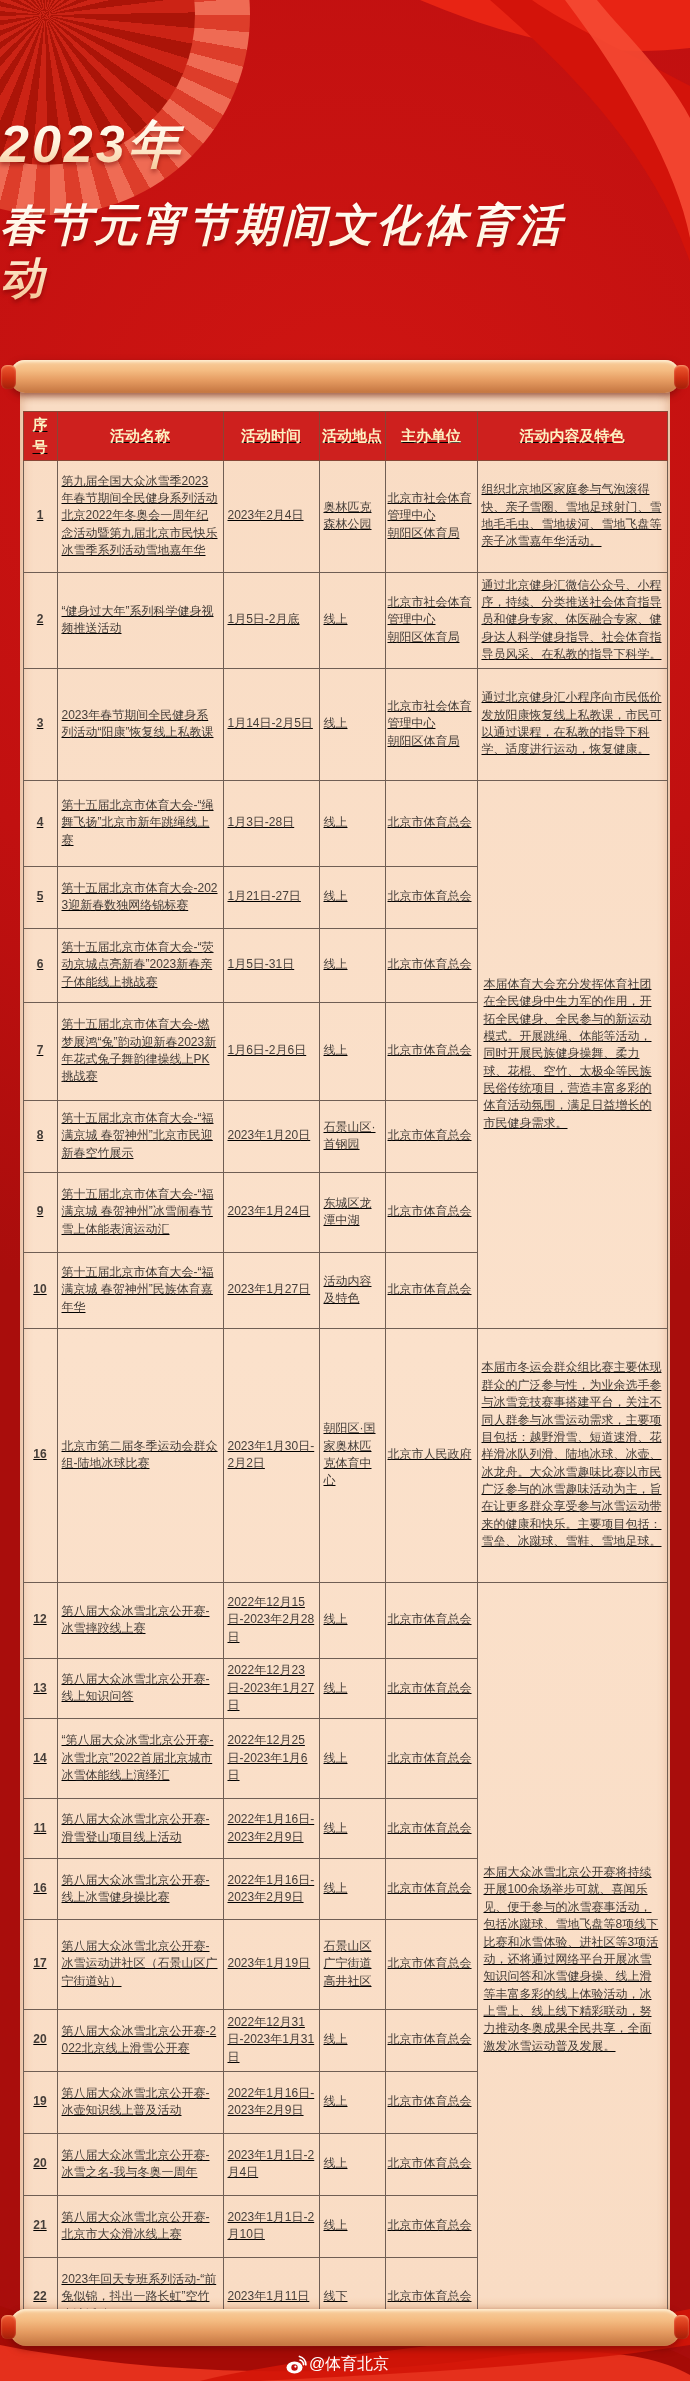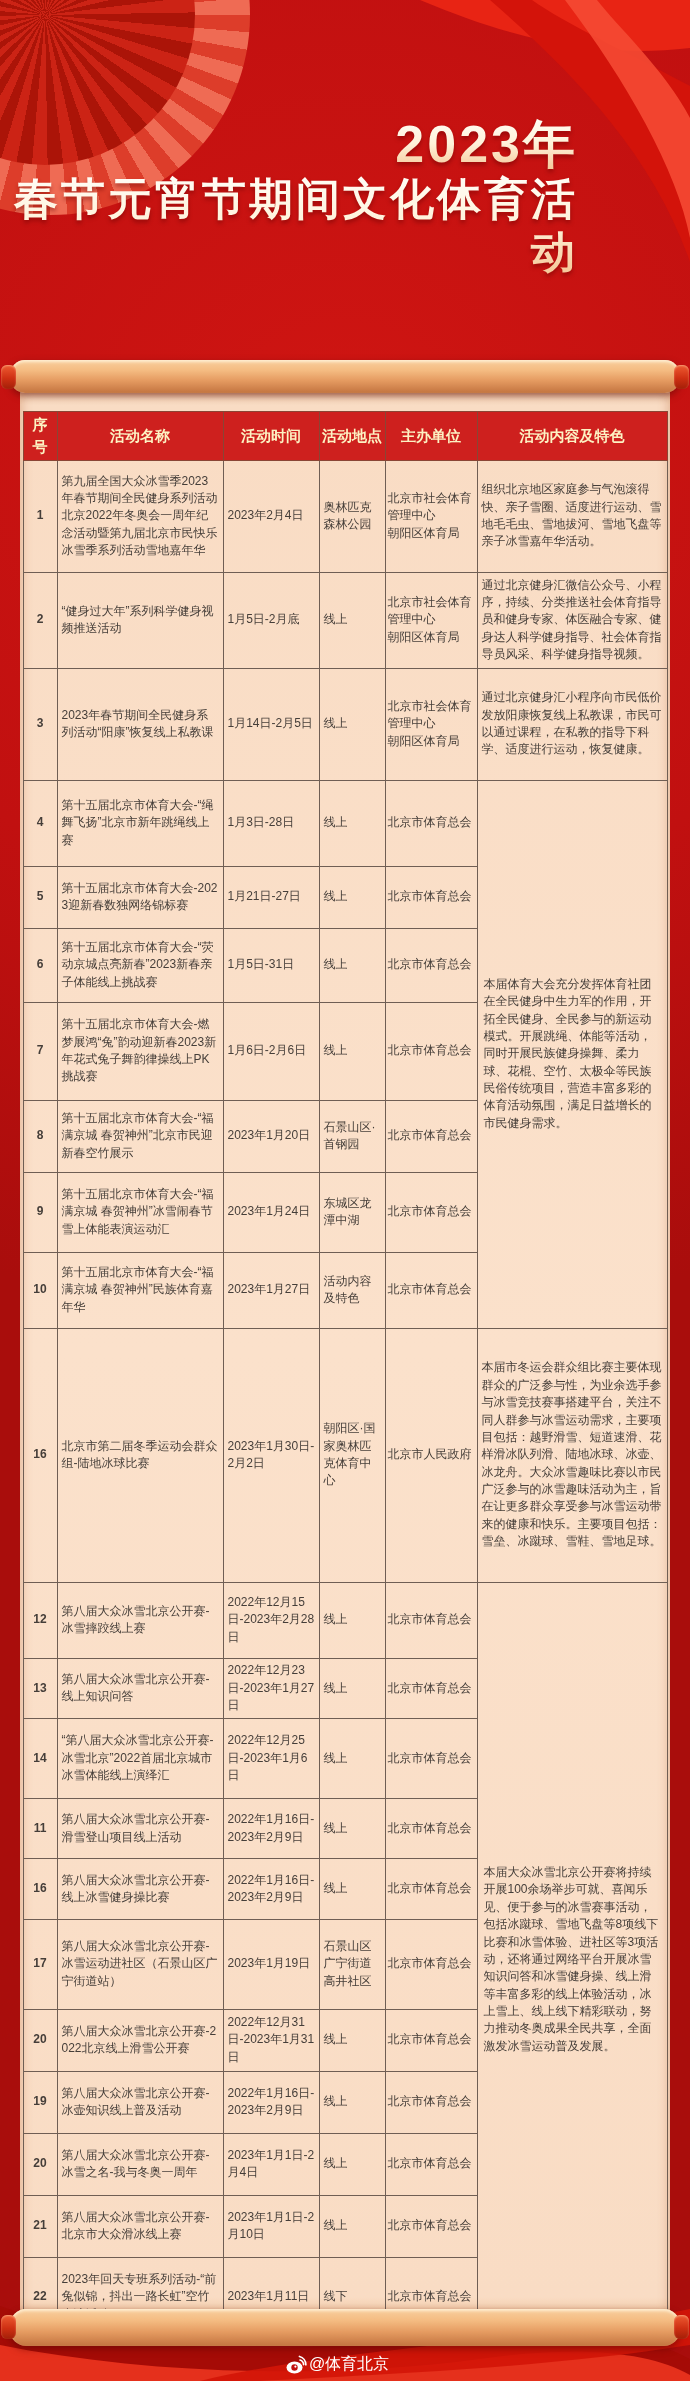--- a/index.html
+++ b/index.html
@@ -9,31 +9,31 @@
     background:radial-gradient(1000px 900px at 50% 18%, #cf1512 0%, #c11010 55%, #a90d0c 100%);
   }
   
   .fan-outer{position:absolute;top:-185px;left:-150px;width:400px;height:400px;border-radius:50%;
     background:repeating-conic-gradient(from 95deg,#ef6b54 0deg 5deg,#dd3d2a 5deg 10deg);}
   .fan-inner{position:absolute;top:-135px;left:-105px;width:300px;height:300px;border-radius:50%;
     background:repeating-conic-gradient(from 95deg,#cc2315 0deg 6deg,#ab1408 6deg 12deg);}
   .silk-tr{position:absolute;top:0;right:0;}
   .silk-bottom{position:absolute;bottom:0;left:0;}
   
-  .title-block{position:absolute;top:116px;left:0;width:578px;text-align:right;z-index:1;}
+  .title-block{position:absolute;top:116px;left:0;width:578px;text-align:left;z-index:1;font-style:italic;}
   .title-line{
     font-weight:bold;letter-spacing:3px;
     background:linear-gradient(180deg,#fffdf7 0%,#fff2da 48%,#f4c392 100%);
     -webkit-background-clip:text;background-clip:text;color:transparent;
     filter:drop-shadow(0 3px 2px rgba(100,0,0,.45));
   }
   .title-1{font-size:52px;line-height:1.1;}
-  .title-2{font-size:44px;line-height:1.2;}
-  
-  .scroll-wrap{position:absolute;top:360px;left:0;width:690px;z-index:1;}
+  .title-2{font-size:44px;line-height:1.2;margin-top:26px;}
+  
+  .scroll-wrap{position:absolute;top:360px;left:0;width:690px;z-index:1;text-decoration:underline;}
   .roller{height:33px;margin:0 10px;border-radius:15px;position:relative;z-index:2;
     background:linear-gradient(180deg,#f9cf9e 0%,#f4bb81 32%,#e59b61 62%,#c37440 100%);
     box-shadow:0 3px 7px rgba(90,8,4,.55), inset 0 2px 3px rgba(255,243,218,.85);}
   .roller-bottom{height:37px;border-radius:16px;}
   .cap{position:absolute;top:5px;width:15px;height:24px;border-radius:6px;
     background:linear-gradient(180deg,#ee5b32 0%,#cf3013 55%,#a32008 100%);
     box-shadow:inset 0 1px 2px rgba(255,200,160,.6);}
   .cap-left{left:-9px;} .cap-right{right:-9px;}
   .paper{margin:-4px 20px;position:relative;z-index:1;height:1924px;overflow:hidden;
     background:linear-gradient(180deg,#f1cba8 0%,#f9dcc4 16px,#fbe1cb 50%,#f9dcc4 calc(100% - 16px),#f1cba8 100%);
@@ -98,30 +98,30 @@
         </tr>
       </thead>
       <tbody>
         <tr style="height:112px">
           <td class="c-no">1</td>
           <td class="c-name">第九届全国大众冰雪季2023年春节期间全民健身系列活动北京2022年冬奥会一周年纪念活动暨第九届北京市民快乐冰雪季系列活动雪地嘉年华</td>
           <td class="c-time">2023年2月4日</td>
           <td class="c-place">奥林匹克森林公园</td>
           <td class="c-host">北京市社会体育管理中心
 朝阳区体育局</td>
-          <td class="c-content">组织北京地区家庭参与气泡滚得快、亲子雪圈、适度进行运动、雪地毛毛虫、雪地拔河、雪地飞盘等亲子冰雪嘉年华活动。</td>
+          <td class="c-content">组织北京地区家庭参与气泡滚得快、亲子雪圈、雪地足球射门、雪地毛毛虫、雪地拔河、雪地飞盘等亲子冰雪嘉年华活动。</td>
         </tr>
         <tr style="height:96px">
           <td class="c-no">2</td>
           <td class="c-name">“健身过大年”系列科学健身视频推送活动</td>
           <td class="c-time">1月5日-2月底</td>
           <td class="c-place">线上</td>
           <td class="c-host">北京市社会体育管理中心
 朝阳区体育局</td>
-          <td class="c-content">通过北京健身汇微信公众号、小程序，持续、分类推送社会体育指导员和健身专家、体医融合专家、健身达人科学健身指导、社会体育指导员风采、科学健身指导视频。</td>
+          <td class="c-content">通过北京健身汇微信公众号、小程序，持续、分类推送社会体育指导员和健身专家、体医融合专家、健身达人科学健身指导、社会体育指导员风采、在私教的指导下科学。</td>
         </tr>
         <tr style="height:112px">
           <td class="c-no">3</td>
           <td class="c-name">2023年春节期间全民健身系列活动“阳康”恢复线上私教课</td>
           <td class="c-time">1月14日-2月5日</td>
           <td class="c-place">线上</td>
           <td class="c-host">北京市社会体育管理中心
 朝阳区体育局</td>
           <td class="c-content">通过北京健身汇小程序向市民低价发放阳康恢复线上私教课，市民可以通过课程，在私教的指导下科学、适度进行运动，恢复健康。</td>
         </tr>

